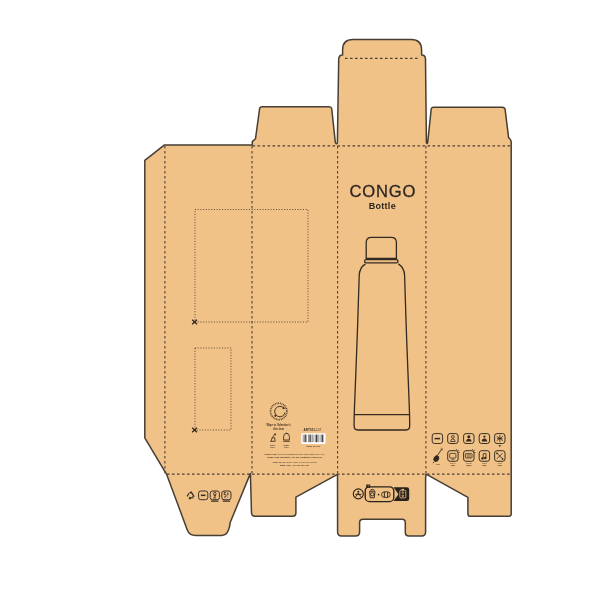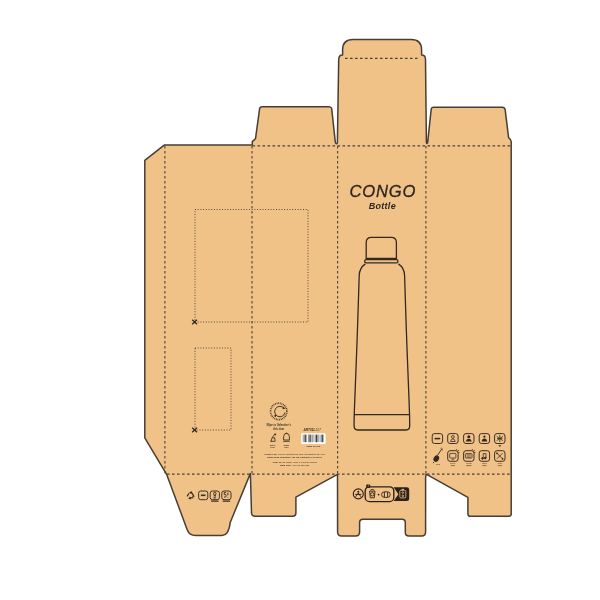--- a/index.html
+++ b/index.html
@@ -1,16 +1,16 @@
 <!DOCTYPE html>
 <html><head>
 <meta charset="utf-8">
 <style>
   html,body{margin:0;padding:0;background:#ffffff;}
-  .wrap{width:600px;height:600px;position:relative;background:#ffffff;overflow:hidden;font-style:italic;}
+  .wrap{width:600px;height:600px;position:relative;background:#ffffff;overflow:hidden;}
   svg{display:block;}
   text{font-family:"Liberation Sans", sans-serif;}
 </style>
 </head>
 <body>
 <div class="wrap">
 <svg width="600" height="600" viewBox="0 0 600 600">
 
   <rect x="0" y="0" width="600" height="600" fill="#ffffff"></rect>
 

